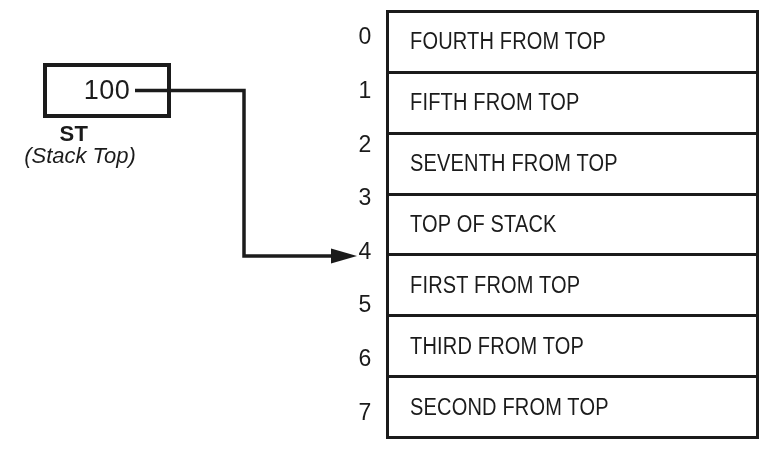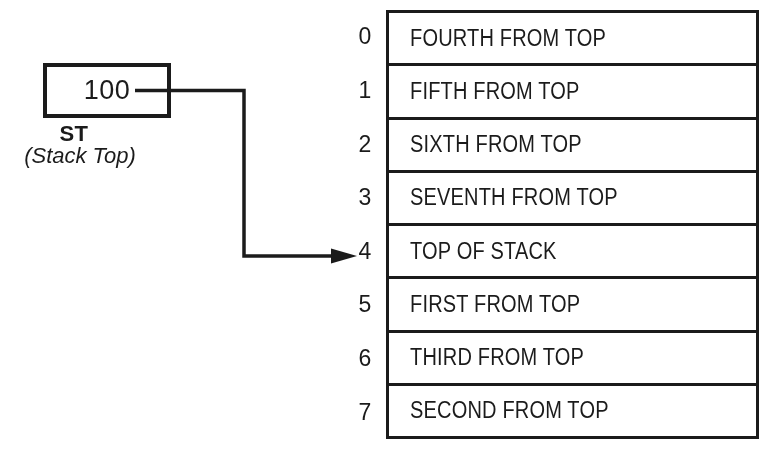--- a/index.html
+++ b/index.html
@@ -113,23 +113,20 @@
   </div>
 
   <div class="stack-table">
     <div class="stack-row">
       <span class="stack-row-label">FOURTH FROM TOP</span>
     </div>
     <div class="stack-row">
       <span class="stack-row-label">FIFTH FROM TOP</span>
     </div>
     <div class="stack-row">
-      <span class="stack-row-label">SIXTH FROM TOP</span>
-    </div>
-    <div class="stack-row">
       <span class="stack-row-label">SEVENTH FROM TOP</span>
     </div>
     <div class="stack-row">
       <span class="stack-row-label">TOP OF STACK</span>
     </div>
     <div class="stack-row">
       <span class="stack-row-label">FIRST FROM TOP</span>
     </div>
     <div class="stack-row">
       <span class="stack-row-label">THIRD FROM TOP</span>

